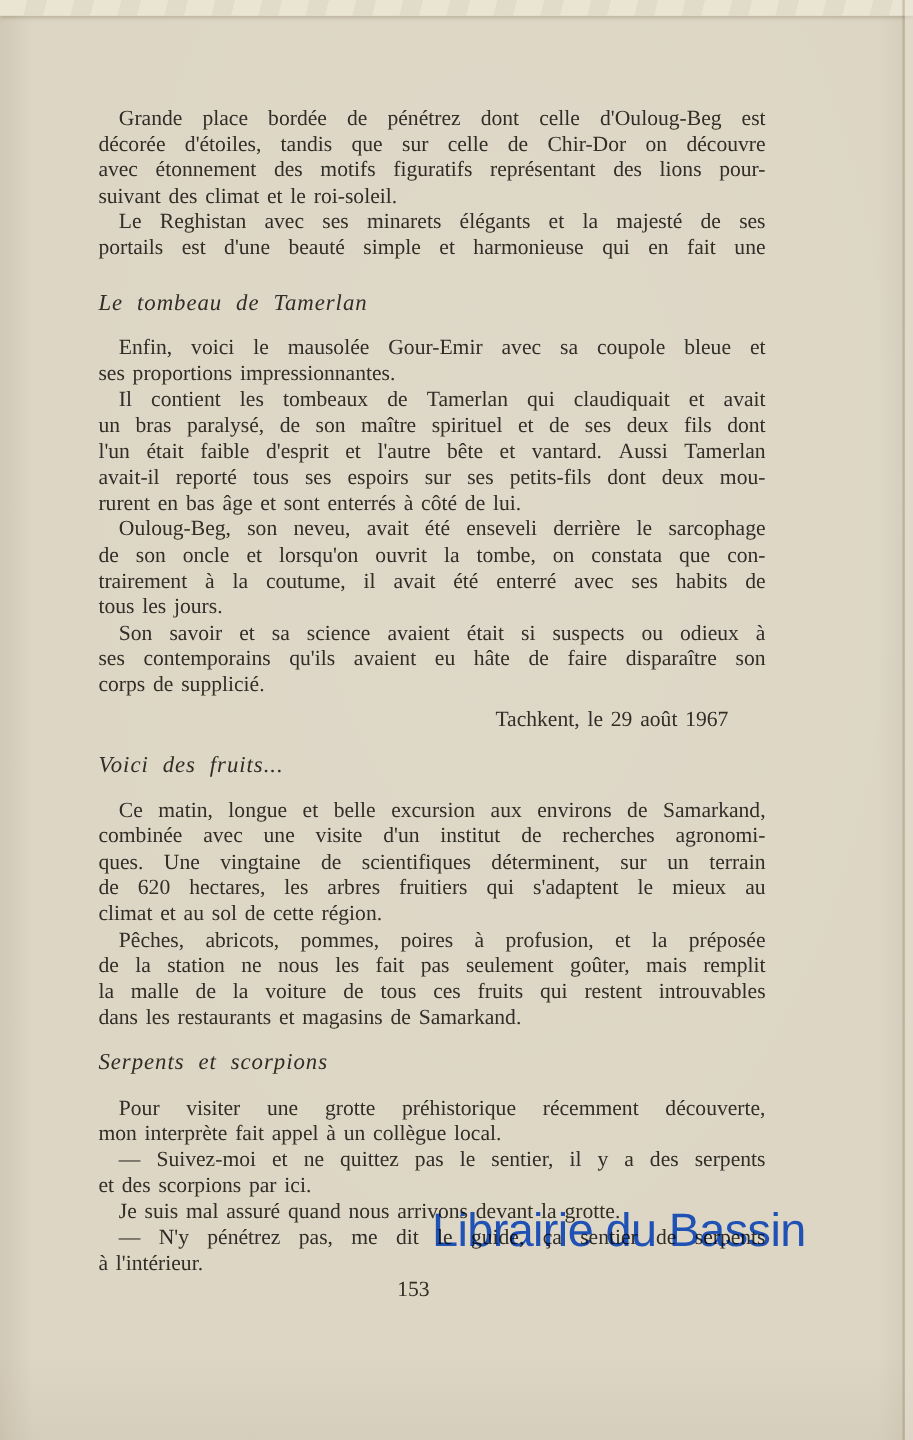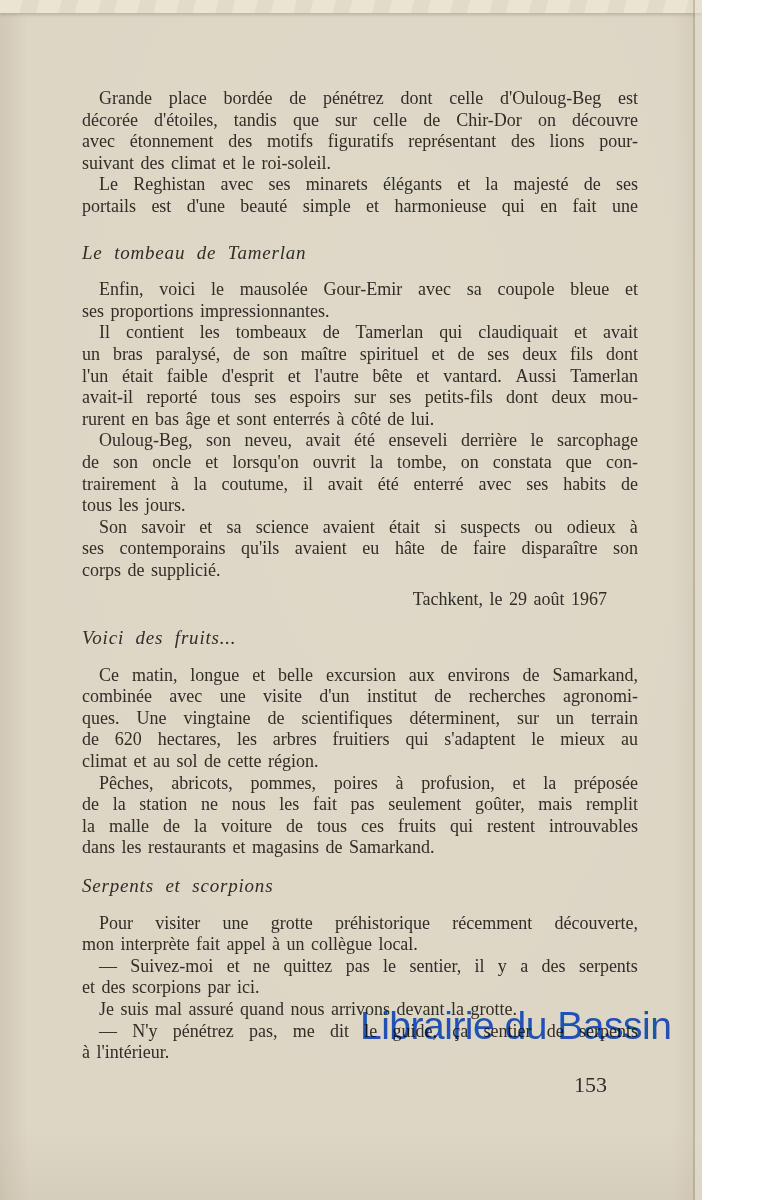--- a/index.html
+++ b/index.html
@@ -4,21 +4,21 @@
 <style>
   html, body {
     margin: 0;
     padding: 0;
     width: 761px;
     height: 1200px;
     overflow: hidden;
   }
   .page {
     position: relative;
-    width: 702px;
+    width: 761px;
     height: 1200px;
     background:
       radial-gradient(ellipse at 55% 35%, rgba(255,255,255,0.06), rgba(255,255,255,0) 70%),
       linear-gradient(90deg, rgba(120,100,70,0.12), rgba(120,100,70,0) 28px),
       linear-gradient(270deg, rgba(120,100,70,0.10), rgba(120,100,70,0) 30px),
       linear-gradient(0deg, rgba(120,100,70,0.07), rgba(120,100,70,0) 70px),
       #ddd6c5;
     font-family: "Liberation Serif", serif;
     color: #312d27;
     overflow: hidden;
@@ -79,24 +79,24 @@
 
   .dateline {
     margin-top: 8px;
     height: 21.6px;
     text-align: right;
     padding-right: 31px;
     word-spacing: 2px;
   }
 
   .folio {
-    margin-top: 10px;
-    text-align: right;
+    margin-top: 0;
+    text-align: center;
     padding-right: 31px;
-    font-size: 22px;
+    font-size: 18px;
   }
 
   .watermark {
     position: absolute;
     left: 360px;
     top: 1004px;
     font-family: "Liberation Sans", sans-serif;
     font-size: 39px;
     letter-spacing: -0.5px;
     white-space: nowrap;

